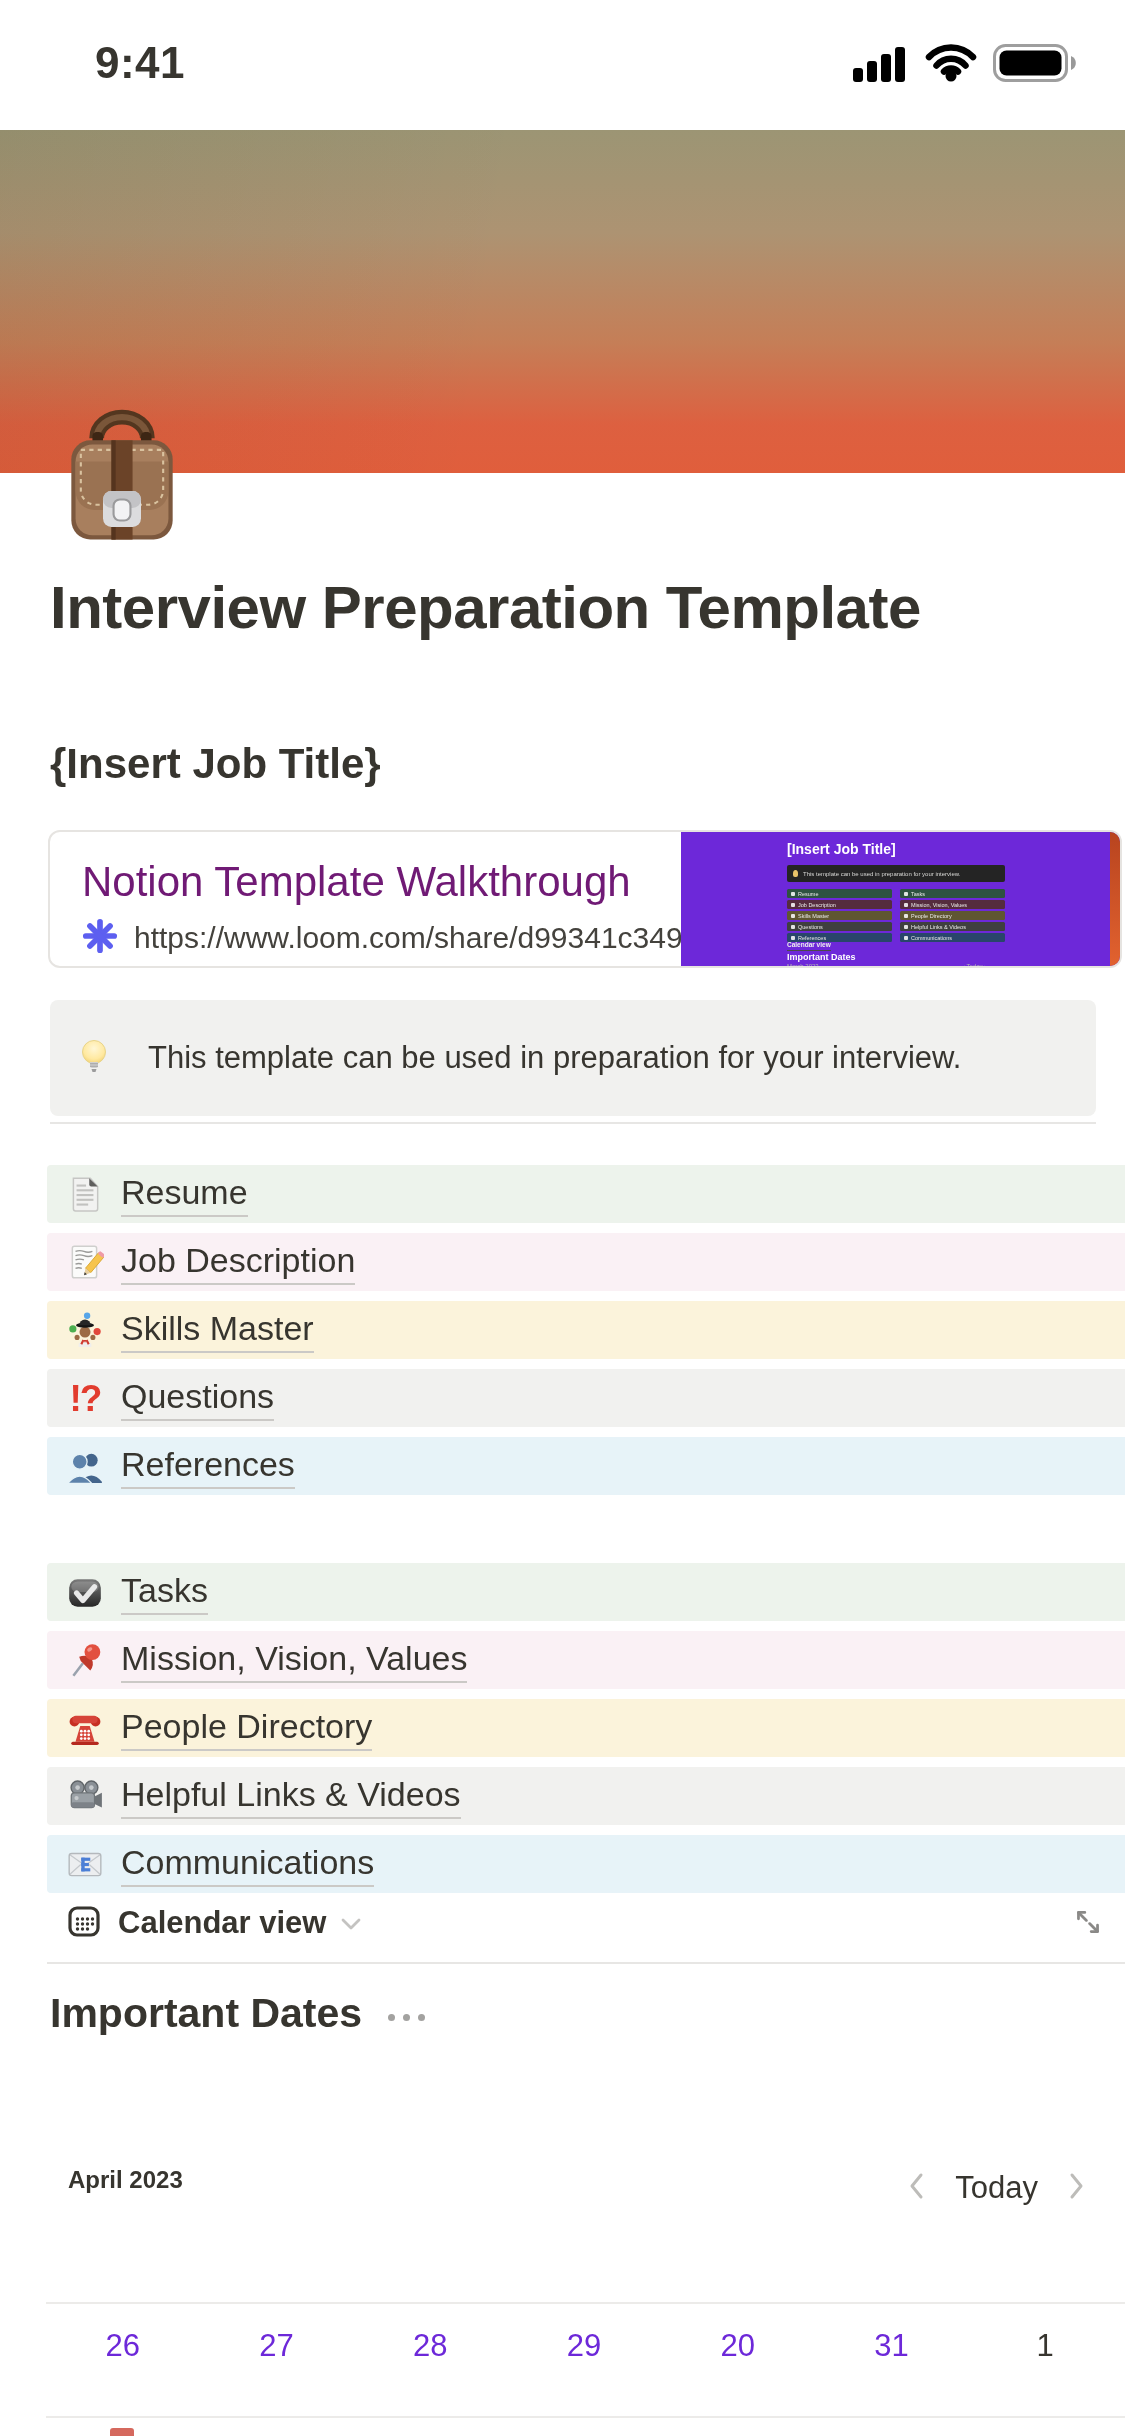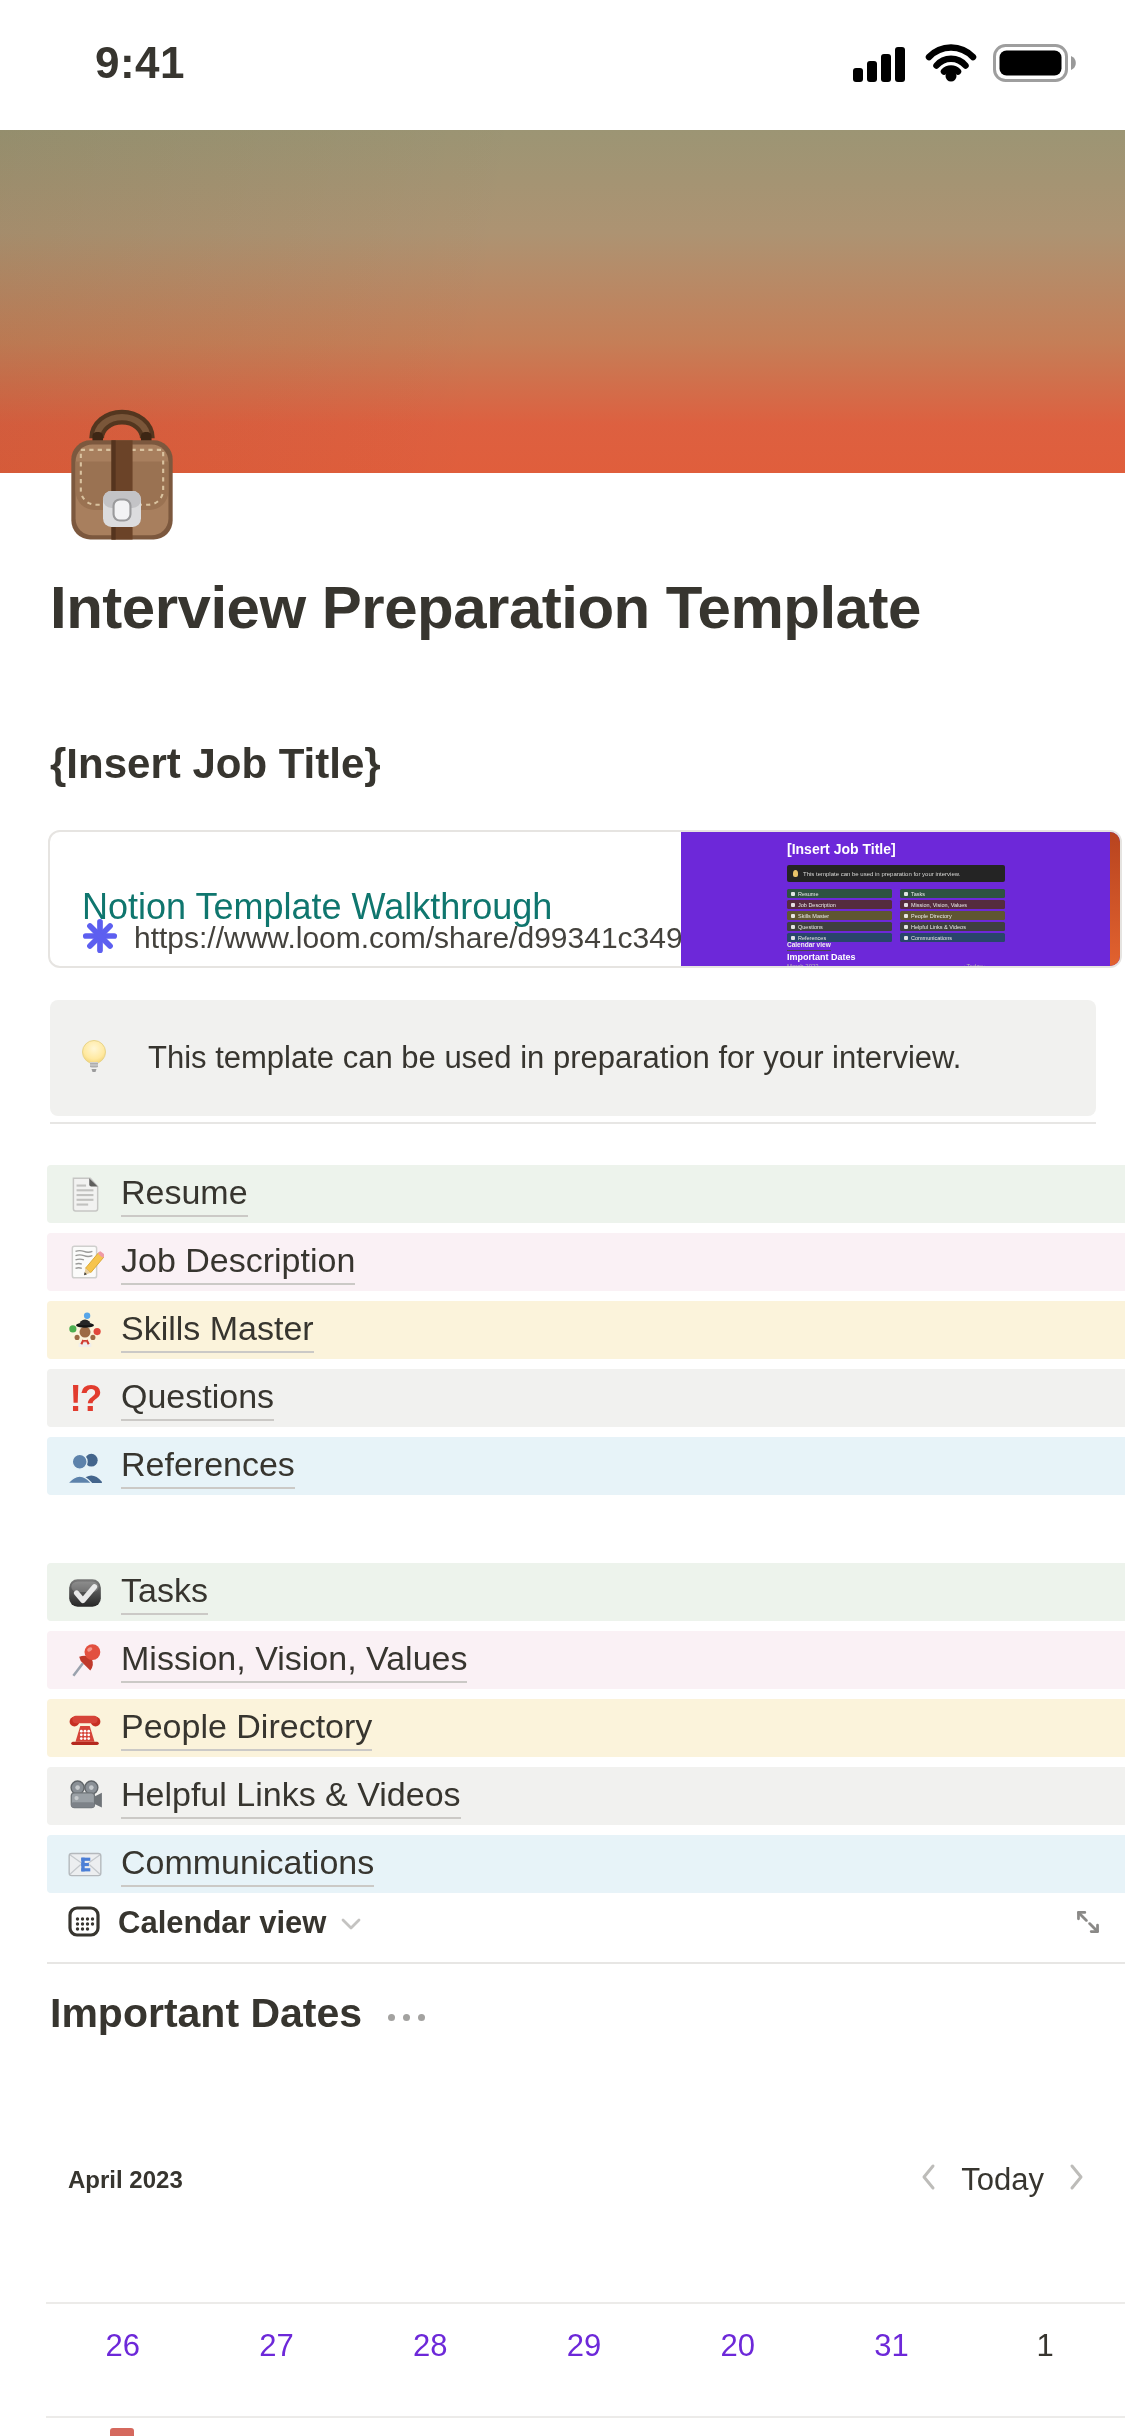--- a/index.html
+++ b/index.html
@@ -17,21 +17,21 @@
                linear-gradient(to bottom,#9c9574 0%,#ad9372 30%,#c57e57 62%,#dd6040 86%,#e05e3c 100%);}
   .pageicon{position:absolute;left:46px;top:396px;width:152px;height:152px;}
 
   .h1{position:absolute;left:50px;top:566px;width:1030px;font-size:60px;font-weight:700;letter-spacing:-.5px;line-height:84px;}
   .h2{position:absolute;left:50px;top:736px;width:1030px;font-size:42px;font-weight:700;line-height:56px;}
 
   
   .card{position:absolute;left:48px;top:830px;width:1074px;height:138px;border:2px solid #E6E4E1;
         border-radius:12px;background:#fff;box-sizing:border-box;display:flex;overflow:hidden;}
   .card-info{position:relative;width:633px;}
-  .card-title{position:absolute;left:32px;top:26px;font-size:36px;color:#0f766e;margin-top:28px;}
+  .card-title{position:absolute;left:32px;top:26px;font-size:42px;color:#701a75;}
   .card-urlrow{position:absolute;left:32px;top:86px;display:flex;align-items:center;gap:16px;}
   .card-url{font-size:30px;color:#44423d;white-space:nowrap;}
   .thumb{position:relative;width:439px;height:134px;background:#6d28d9;flex:none;}
   .t-title{position:absolute;left:106px;top:9px;font-size:14px;font-weight:700;color:#fff;}
   .t-callout{position:absolute;left:106px;top:33px;width:218px;height:17px;background:#242424;border-radius:2px;
              display:flex;align-items:center;gap:5px;padding-left:6px;box-sizing:border-box;}
   .t-callout span{font-size:6px;color:#d8d8d5;white-space:nowrap;}
   .t-bulb{width:5px;height:7px;background:#e9c46a;border-radius:50% 50% 2px 2px;flex:none;}
   .t-grid{position:absolute;left:106px;top:57px;width:218px;display:grid;grid-template-columns:1fr 1fr;column-gap:8px;row-gap:2px;}
   .t-row{height:9px;border-radius:1.5px;display:flex;align-items:center;gap:3px;padding-left:4px;overflow:hidden;}
@@ -73,21 +73,21 @@
   .dots i{width:7px;height:7px;border-radius:50%;background:#A3A2A0;}
 
   .filterrow{position:absolute;left:50px;top:2064px;display:flex;align-items:center;gap:36px;}
   .searchpill{display:flex;align-items:center;gap:10px;border:2px solid #DBD9D6;border-radius:30px;height:54px;padding:0 24px 0 18px;box-sizing:border-box;}
   .searchpill span{font-size:30px;color:#6E6D6A;}
   .addfilter{display:flex;align-items:center;gap:10px;}
   .addfilter span{font-size:30px;color:#9B9A97;}
 
   .calheader{position:absolute;left:64px;top:2162px;width:1022px;height:52px;}
   .calmonth{position:absolute;left:4px;top:4px;font-size:24px;font-weight:700;}
-  .calnav{position:absolute;right:0;top:0;display:flex;align-items:flex-start;gap:24px;height:52px;}
+  .calnav{position:absolute;right:0;top:0;display:flex;align-items:center;gap:30px;height:52px;}
   .calnav .today{font-size:31px;color:#37352F;}
 
   .weekrow{position:absolute;left:46px;top:2252px;width:1076px;display:grid;grid-template-columns:repeat(7,1fr);}
   .weekrow div{text-align:center;font-size:28px;color:#9B9A97;}
   .daterow{position:absolute;left:46px;top:2328px;width:1076px;display:grid;grid-template-columns:repeat(7,1fr);}
   .daterow div{text-align:center;font-size:31px;color:#6d28d9;}
   .daterow div.cur{color:#37352F;}
   .sliver{position:absolute;left:110px;top:2428px;width:24px;height:8px;background:#D5695E;border-radius:3px 3px 0 0;}
 </style>
 </head>

